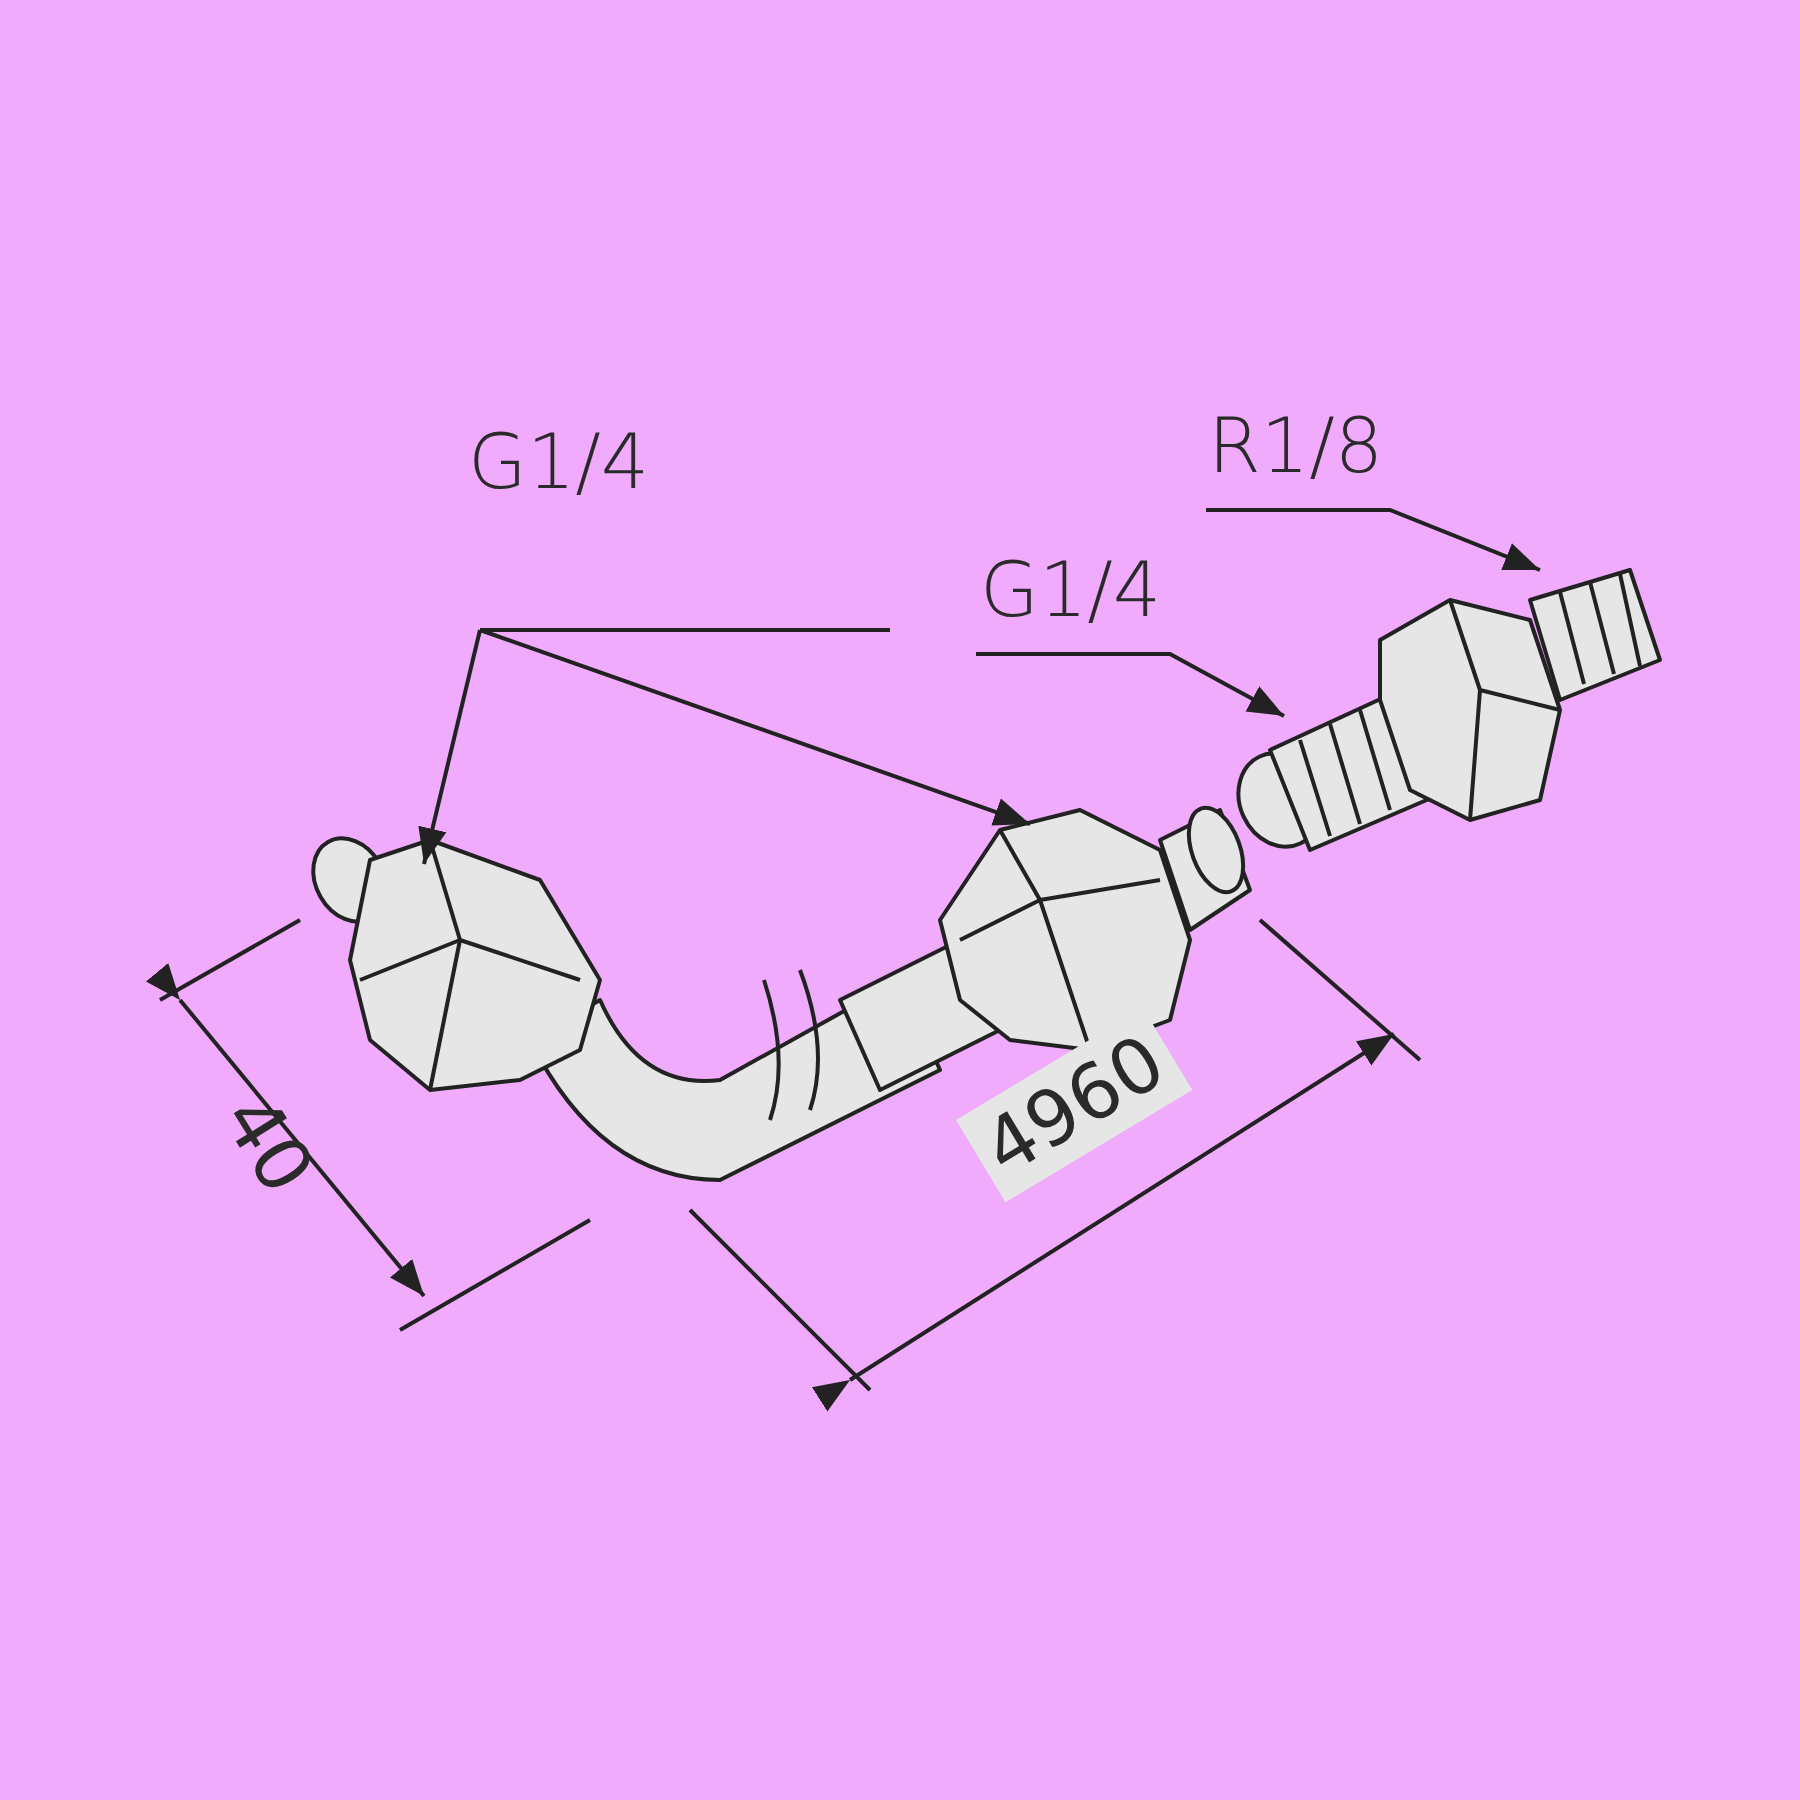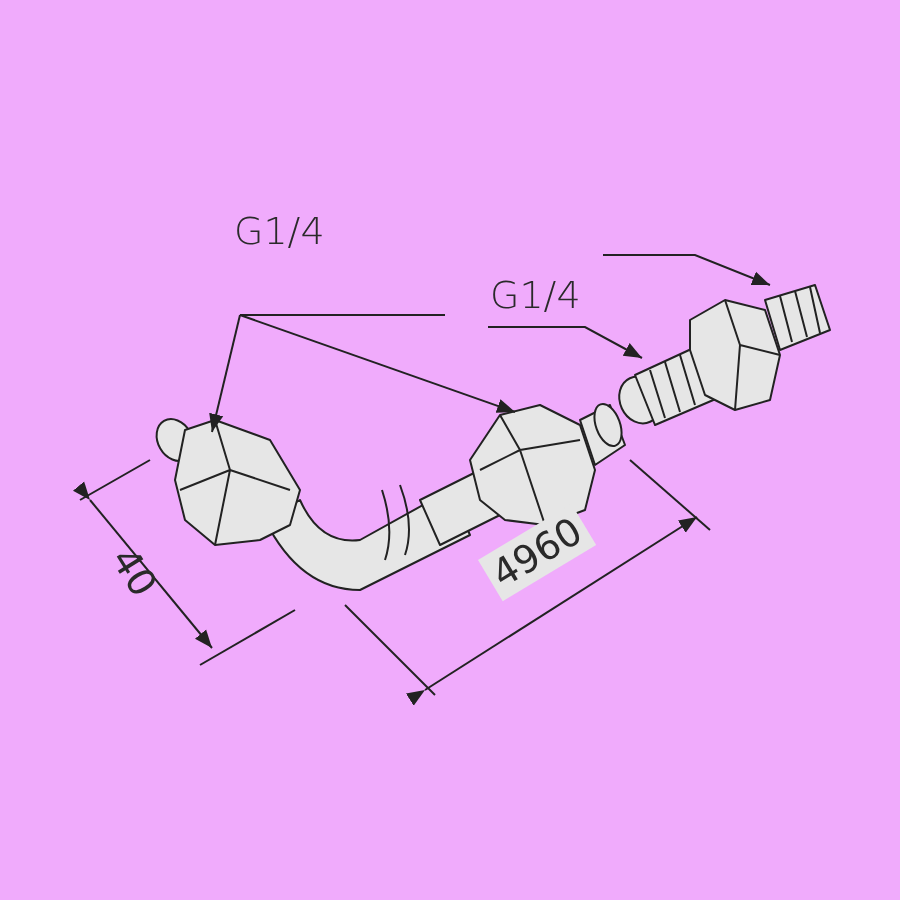--- a/index.html
+++ b/index.html
@@ -62,15 +62,16 @@
       <path d="M90,500 L212,648" marker-start="url(#ah)" marker-end="url(#ah)"></path>
 
       <path d="M345,605 L435,695"></path>
       <path d="M630,460 L710,530"></path>
       <path d="M425,690 L697,517" marker-start="url(#ah)" marker-end="url(#ah)"></path>
     </g>
   </svg>
 
   <div class="lbl l1">G1/4</div>
   <div class="lbl l3">G1/4</div>
+  <div class="lbl l4">R1/8</div>
   <div class="dim40">40</div>
   <div class="dim4960">4960</div>
 </div>
 
 </body></html>

